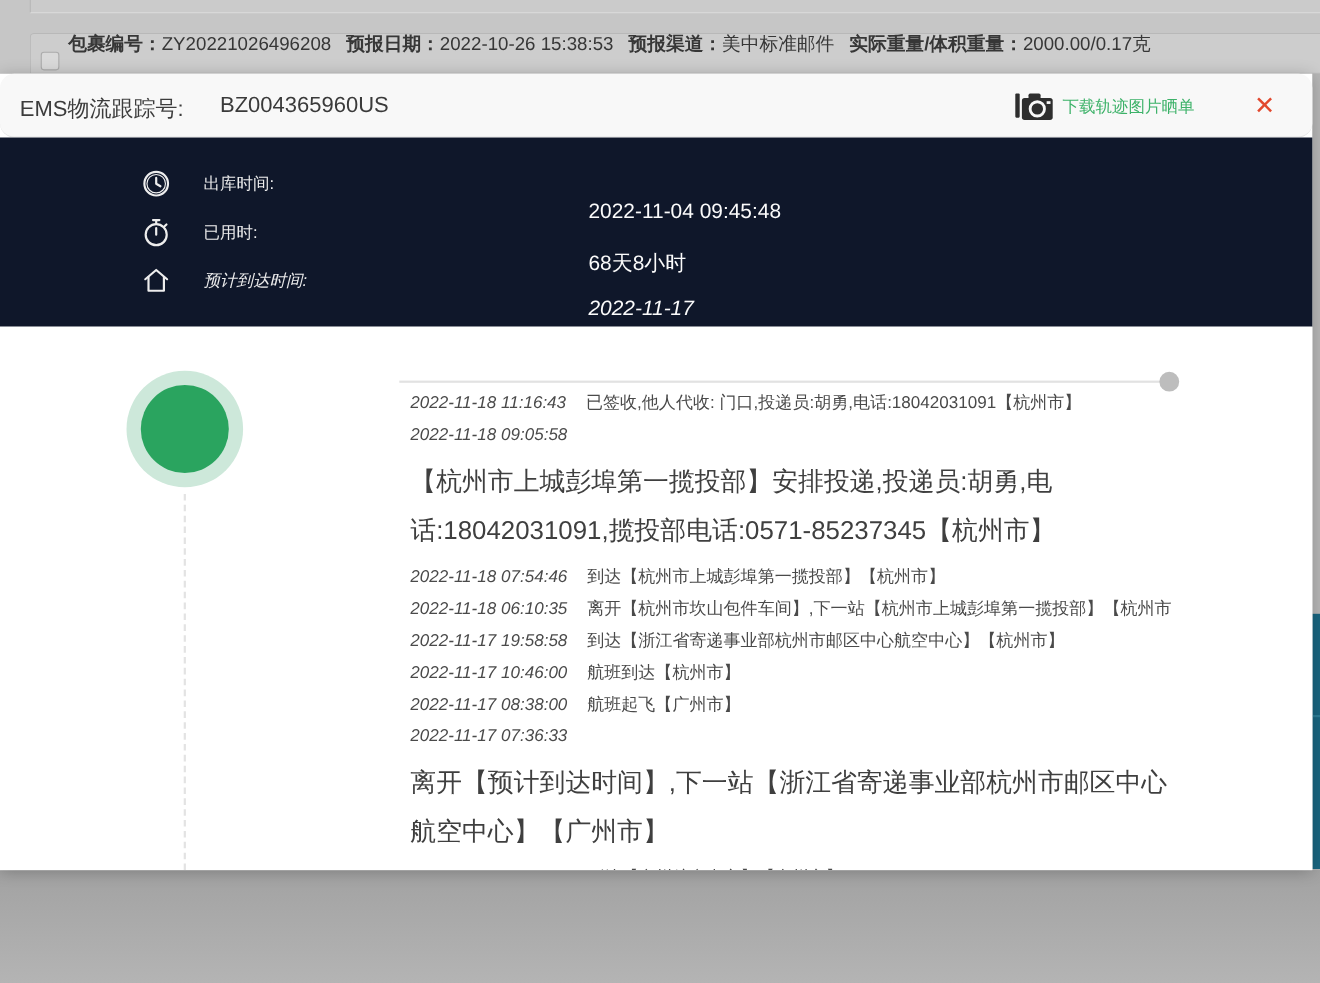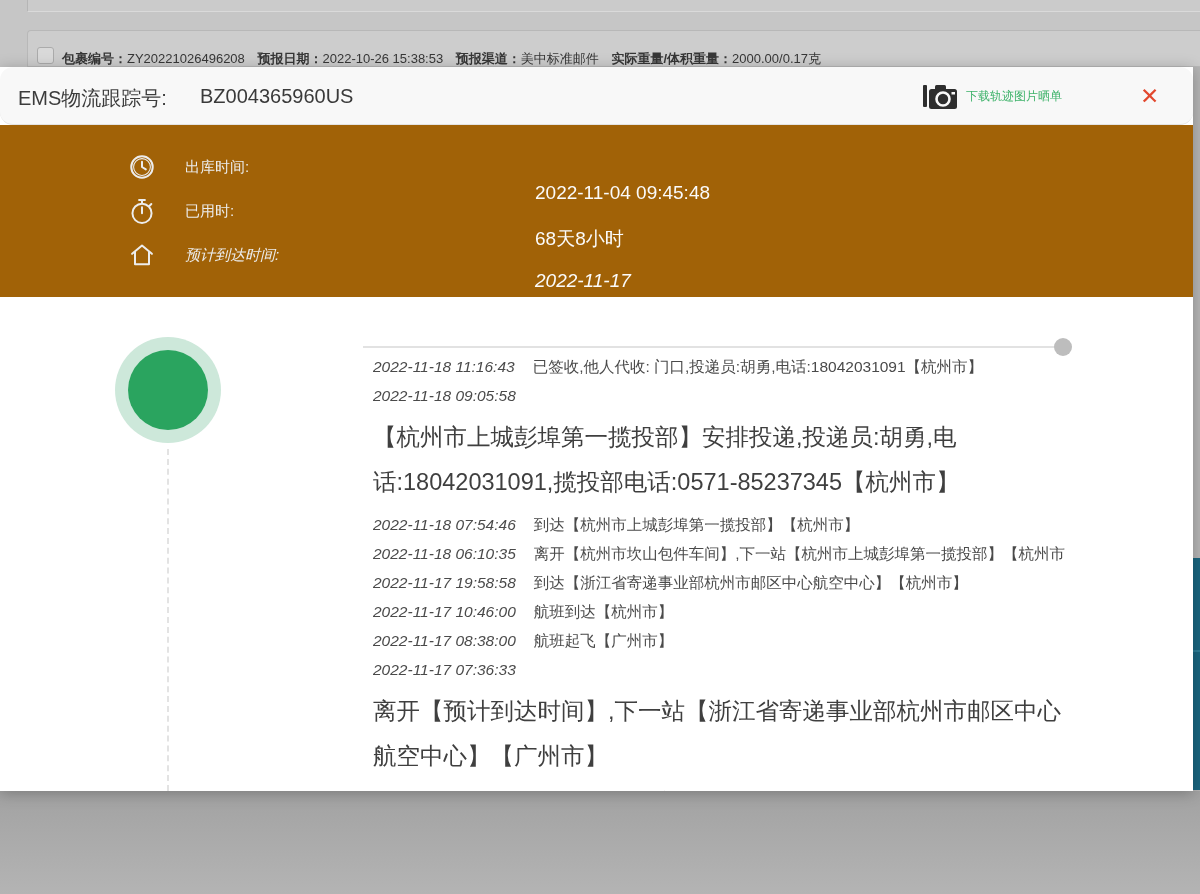--- a/index.html
+++ b/index.html
@@ -9,42 +9,42 @@
 
   
   .page-bg { position:absolute; inset:0; background:#ababab; }
   .topbar { position:absolute; left:0; top:0; width:1200px; height:67px; background:#c6c6c6; }
   .panel-a { position:absolute; left:27px; top:0; right:0; height:12px; background:#cbcbcb;
     border-left:1px solid #b5b5b5; border-bottom:1px solid #dadada; }
   .panel-b { position:absolute; left:27px; top:30px; right:0; height:37px; background:#cdcdcd;
     border:1px solid #b8b8b8; border-right:none; border-radius:4px 0 0 0; }
   .checkbox { position:absolute; left:37px; top:47px; width:17px; height:17px; background:#d9d9d9;
     border:1px solid #ababab; border-radius:3px; }
-  .pkg-line { position:absolute; left:62px; top:50px; font-size:13px; color:#373737; white-space:nowrap; }
+  .pkg-line { position:absolute; left:62px; top:28px; font-size:17px; color:#373737; white-space:nowrap; }
   .pkg-line b { font-weight:bold; }
   .pkg-line .val { margin-right:9px; }
   .right-strip { position:absolute; left:1193px; top:67px; width:7px; height:724px; background:#b5b5b5; }
   .teal-block { position:absolute; left:0; top:491px; width:7px; height:232px; background:#19657f; }
   .teal-divider { position:absolute; left:0; top:92px; width:7px; height:2px; background:#2d7d96; }
   .bottom-strip { position:absolute; left:0; top:791px; width:1200px; height:103px;
     background:linear-gradient(180deg,#a2a2a2,#b4b4b4); }
 
   
   .modal { position:absolute; left:0; top:67px; width:1193px; height:724px; background:#ffffff;
     box-shadow:0 2px 14px rgba(0,0,0,.25); }
   .modal-header { position:absolute; left:0; top:0; width:100%; height:58px; background:#f8f8f8;
     border-bottom:1px solid #e3e3e3;border-radius:13px; }
   .mh-title { position:absolute; left:18px; top:18px; font-size:20px; color:#3c3c3c; }
   .mh-number { position:absolute; left:200px; top:18px; font-size:20px; color:#3a3a3a; }
   .camera-wrap { position:absolute; left:922px; top:17px; width:36px; height:28px; cursor:pointer; }
-  .dl-link { position:absolute; left:966px; top:21px; font-size:12px; color:#3db269; cursor:pointer; text-decoration:none;text-align:right; }
+  .dl-link { position:absolute; left:966px; top:21px; font-size:15px; color:#3db269; cursor:pointer; text-decoration:none;text-align:right; }
   .close-x { position:absolute; left:1140px; top:16px; font-size:23px; font-weight:bold; color:#e2482e; cursor:pointer; line-height:26px; }
 
   
-  .summary { position:absolute; left:0; top:58px; width:100%; height:172px; background:#a16207; }
+  .summary { position:absolute; left:0; top:58px; width:100%; height:172px; background:#0f172a; }
   .sum-row { position:absolute; left:0; width:100%; height:30px; }
   .sum-row .s-icon { position:absolute; left:128px; top:0; width:28px; height:28px; }
   .sum-row .s-label { position:absolute; left:185px; top:5px; font-size:15px; color:#ececec; }
   .sum-row .s-value { position:absolute; left:535px; top:2px; font-size:19px; color:#fbfbfb;margin-top:27px; }
 
   
   .modal-body { position:absolute; left:0; top:230px; width:100%; height:494px; background:#ffffff; overflow:hidden; }
   .halo { position:absolute; left:115px; top:40px; width:106px; height:106px; border-radius:50%;
     background:#cde8da; }
   .dot { position:absolute; left:13px; top:13px; width:80px; height:80px; border-radius:50%; background:#2aa45f; }

